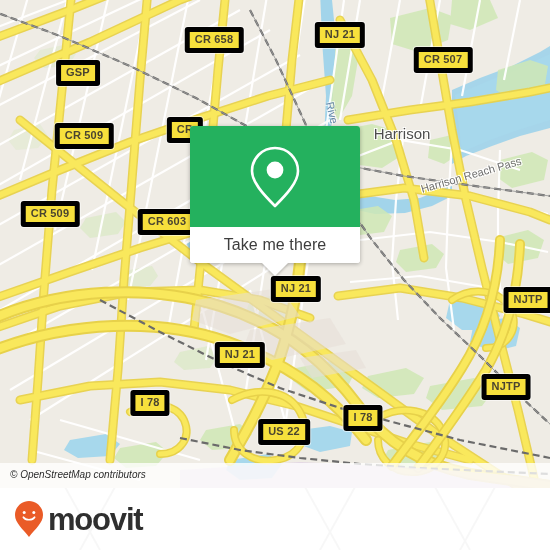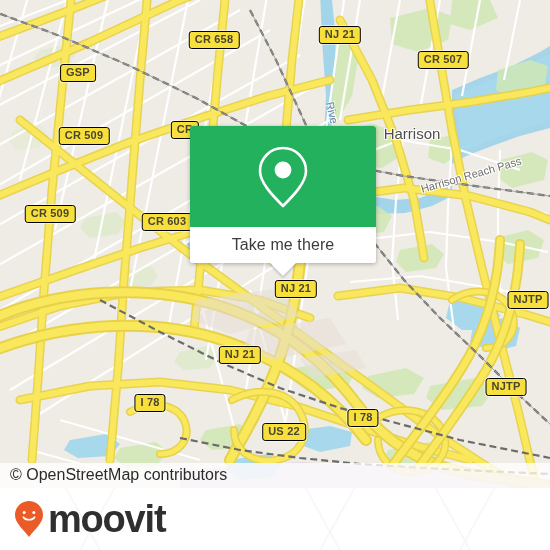--- a/index.html
+++ b/index.html
@@ -11,21 +11,21 @@
   #app{position:relative;width:550px;height:550px;overflow:hidden;background:#fff;}
 
   
   .map{position:absolute;left:0;top:0;width:550px;height:488px;overflow:hidden;background:#f2efe9;}
   .map-canvas{position:absolute;left:0;top:0;width:550px;height:488px;}
 
   
   .shield{
     position:absolute;
     background:#f7e03c;
-    border:1px solid #000000;
+    border:5px solid #000000;
     border-radius:3px;
     color:#4a4430;
     font-size:11px;
     font-weight:bold;
     letter-spacing:.2px;
     line-height:13px;
     padding:1px 5px 2px 5px;
     white-space:nowrap;
     transform:translate(-50%,-50%);
     box-shadow:0 0 0 1px rgba(255,255,255,.55);
@@ -56,30 +56,31 @@
   }
 
   
   .attribution{
     position:absolute;left:0;bottom:0;
     width:100%;
     box-sizing:border-box;
     padding:4px 6px 5px 10px;
     background:rgba(255,255,255,.78);
     color:#2b2b2b;
-    font-size:16px;
+    font-size:10px;
     line-height:16px;
+    font-style:italic;
   }
   .attr-inner{display:inline-block;background:rgba(255,255,255,.0);}
 
   
   .popup{
     position:absolute;
     left:190px;top:126px;
-    width:186px;
+    width:170px;
     background:#fff;
     border-radius:3px;
     box-shadow:0 1px 4px rgba(0,0,0,.30);
     overflow:visible;
     z-index:40;
   }
   .popup-top{
     height:101px;
     background:#24b15e;
     border-radius:3px 3px 0 0;
@@ -135,21 +136,21 @@
   }
   .brand{
     position:relative;
     display:flex;align-items:center;
     gap:4px;
     z-index:2;
     flex:none;
   }
   .brand-word{
     color:#2f2f2f;
-    font-size:38px;
+    font-size:31px;
     line-height:31px;
     font-weight:bold;
     letter-spacing:-1.2px;
   }
 </style>
 </head>
 <body>
 
 <div id="app">
 
@@ -338,21 +339,21 @@
         <path d="M250 330 L330 318 L346 344 L272 360 L244 346 Z"></path>
         <path d="M300 358 L356 350 L366 368 L312 378 Z"></path>
       </g>
 
       <g fill="#d9c6e4" opacity="0.55">
         <path d="M180 470 L300 462 L420 468 L520 476 L550 480 L550 488 L180 488 Z"></path>
       </g>
     </svg>
 
     <div>
-      <div class="place-label" style="left:412px;top:133px;">Harrison</div>
+      <div class="place-label" style="left:402px;top:133px;">Harrison</div>
       <div class="water-label" style="left:330px;top:96px;transform:rotate(78deg);">Rive</div>
       <div class="street-label" style="left:473px;top:183px;transform:translate(-50%,0) rotate(-16deg);">Harrison Reach Pass</div>
     </div>
 
     <div>
       <div class="shield" style="left:214px;top:40px;">CR 658</div>
       <div class="shield" style="left:340px;top:35px;">NJ 21</div>
       <div class="shield" style="left:443px;top:60px;">CR 507</div>
       <div class="shield" style="left:78px;top:73px;">GSP</div>
       <div class="shield" style="left:84px;top:136px;">CR 509</div>

